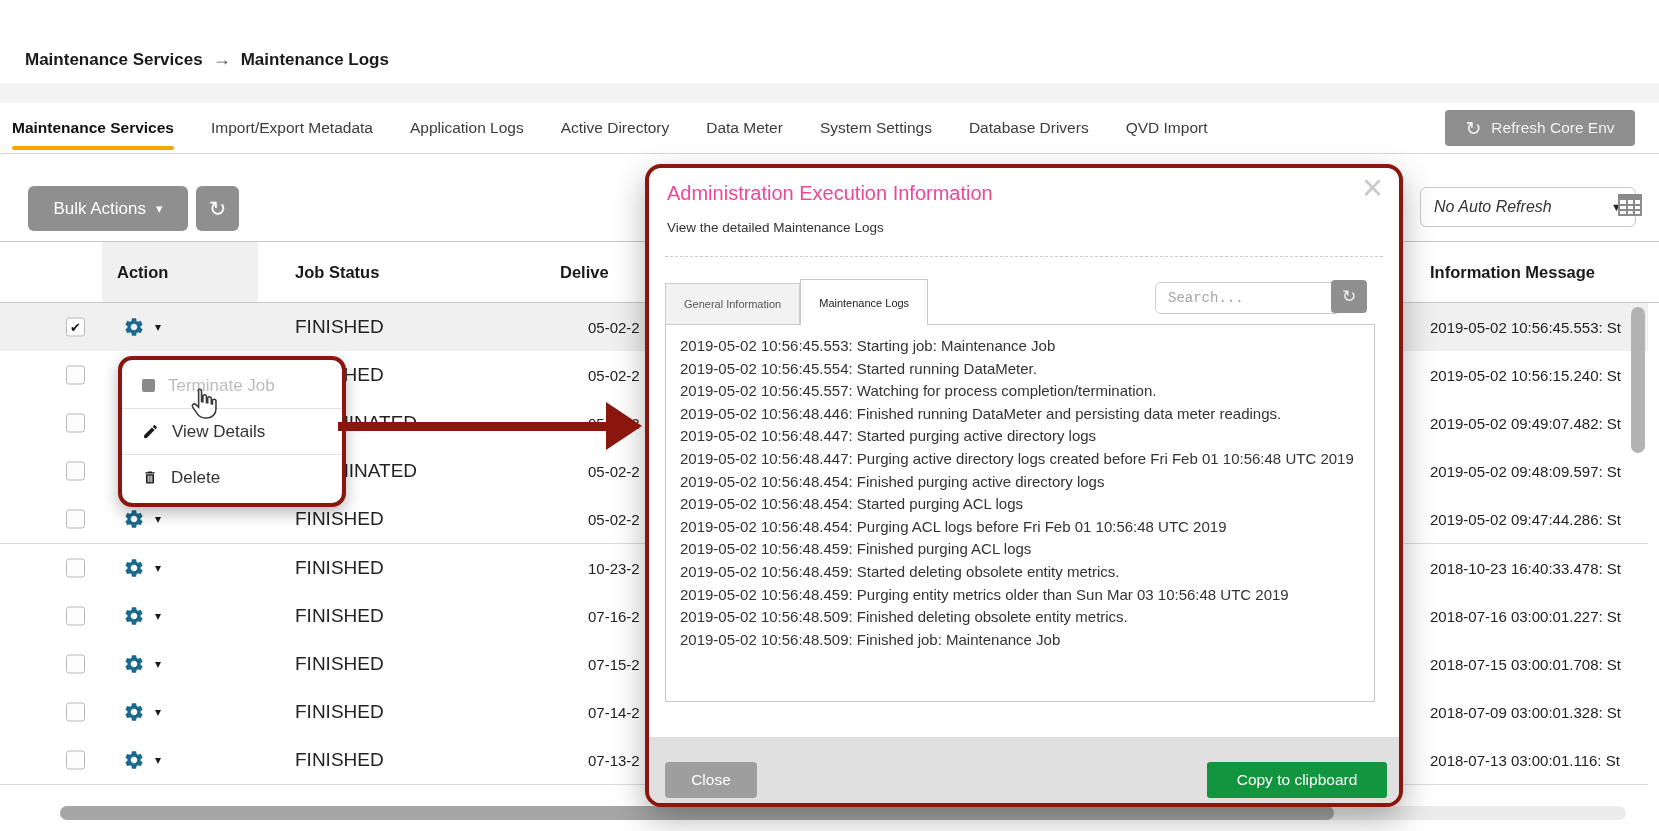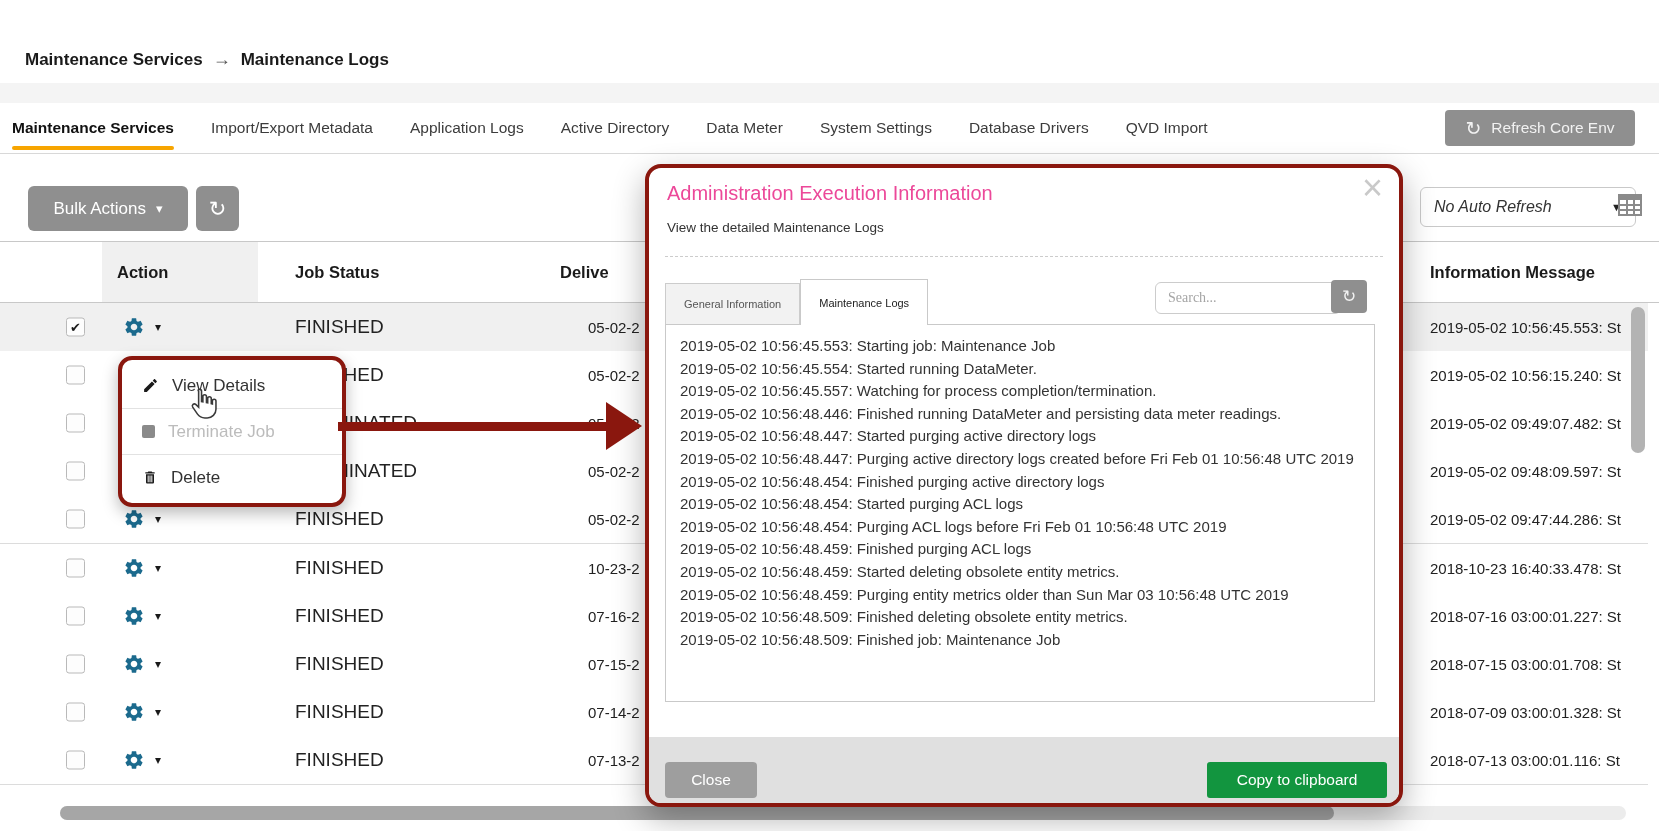--- a/index.html
+++ b/index.html
@@ -78,21 +78,21 @@
          z-index:50;box-shadow:0 12px 32px rgba(0,0,0,.3);}
   .m-title{left:18px;top:14px;font-size:20px;color:#ec4899;}
   .m-sub{left:18px;top:52px;font-size:13.5px;color:#333;}
   .m-close{right:16px;top:2px;font-size:36px;font-weight:300;color:#c9c9c9;line-height:1;}
   .m-dash{left:16px;right:16px;top:88px;border-top:1px dashed #ccc;}
   .m-tabs{left:16px;top:112px;display:flex;align-items:flex-end;height:45px;}
   .m-tab{padding:0 18px;font-size:11px;display:flex;align-items:center;text-align:center;}
   .m-tab.inactive{height:40px;background:#f2f2f2;border:1px solid #ccc;color:#555;}
   .m-tab.active{height:45px;background:#fff;border:1px solid #c9c9c9;border-bottom:none;color:#222;position:relative;z-index:2;}
   .m-search{left:506px;top:114px;width:160px;height:30px;border:1px solid #ccc;border-radius:6px;
-            font-size:14px;color:#333;padding:0 12px;font-family:Liberation Serif, serif;outline:none;}
+            font-size:14px;color:#333;padding:0 12px;font-family:Liberation Mono, monospace;outline:none;}
   .m-search::placeholder{color:#a5a5a5;}
   .m-refresh{left:682px;top:112px;width:36px;height:33px;border-radius:4px;font-size:17px;}
   .m-panel{left:16px;top:156px;width:710px;height:378px;border:1px solid #c9c9c9;box-sizing:border-box;
            padding:10px 14px;overflow:hidden;}
   .logline{font-size:15px;line-height:22.6px;color:#333;}
   .m-footer{left:0;right:0;bottom:0;height:66px;background:#e0e0e0;border-radius:0 0 12px 12px;}
   .m-closebtn{left:16px;bottom:5px;width:92px;height:36px;background:#9e9e9e;color:#fff;border:none;border-radius:4px;
               font-size:15.5px;font-family:"Liberation Sans",sans-serif;}
   .m-copybtn{right:12px;bottom:5px;width:180px;height:36px;background:#12953f;color:#fff;border:none;border-radius:3px;
              font-size:15.5px;font-family:"Liberation Sans",sans-serif;}
@@ -272,29 +272,29 @@
   <div class="abs pager">
     <span class="pg-ico">|‹</span>
     <span class="pg-ico">‹</span>
     <span class="pg-label">Page 1</span>
     <span class="pg-ico">›</span>
     <span class="pg-ico">›|</span>
   </div>
   <div class="abs pagefoot"></div>
 
   <div class="abs menu">
+    <div class="menu-item disabled">
+      <span class="sq"></span>
+      <span>Terminate Job</span>
+    </div>
     <div class="menu-item">
       <svg width="17" height="17" viewBox="0 0 24 24">
           <path fill="#1a1a1a" d="M3 17.25V21h3.75L17.81 9.94l-3.75-3.75L3 17.25zM20.71 7.04c.39-.39.39-1.02 0-1.41l-2.34-2.34c-.39-.39-1.02-.39-1.41 0l-1.83 1.83 3.75 3.75 1.83-1.83z"></path>
         </svg>
       <span>View Details</span>
-    </div>
-    <div class="menu-item disabled">
-      <span class="sq"></span>
-      <span>Terminate Job</span>
     </div>
     <div class="menu-item">
       <svg width="16" height="17" viewBox="0 0 24 24">
           <path fill="#1a1a1a" d="M6 19c0 1.1.9 2 2 2h8c1.1 0 2-.9 2-2V7H6v12zM8.5 9h1.5v10H8.5V9zm2.75 0h1.5v10h-1.5V9zM14 9h1.5v10H14V9zM19 4h-3.5l-1-1h-5l-1 1H5v2h14V4z" fill-rule="evenodd"></path>
         </svg>
       <span>Delete</span>
     </div>
   </div>
 
   <div class="abs arrow-line"></div>

